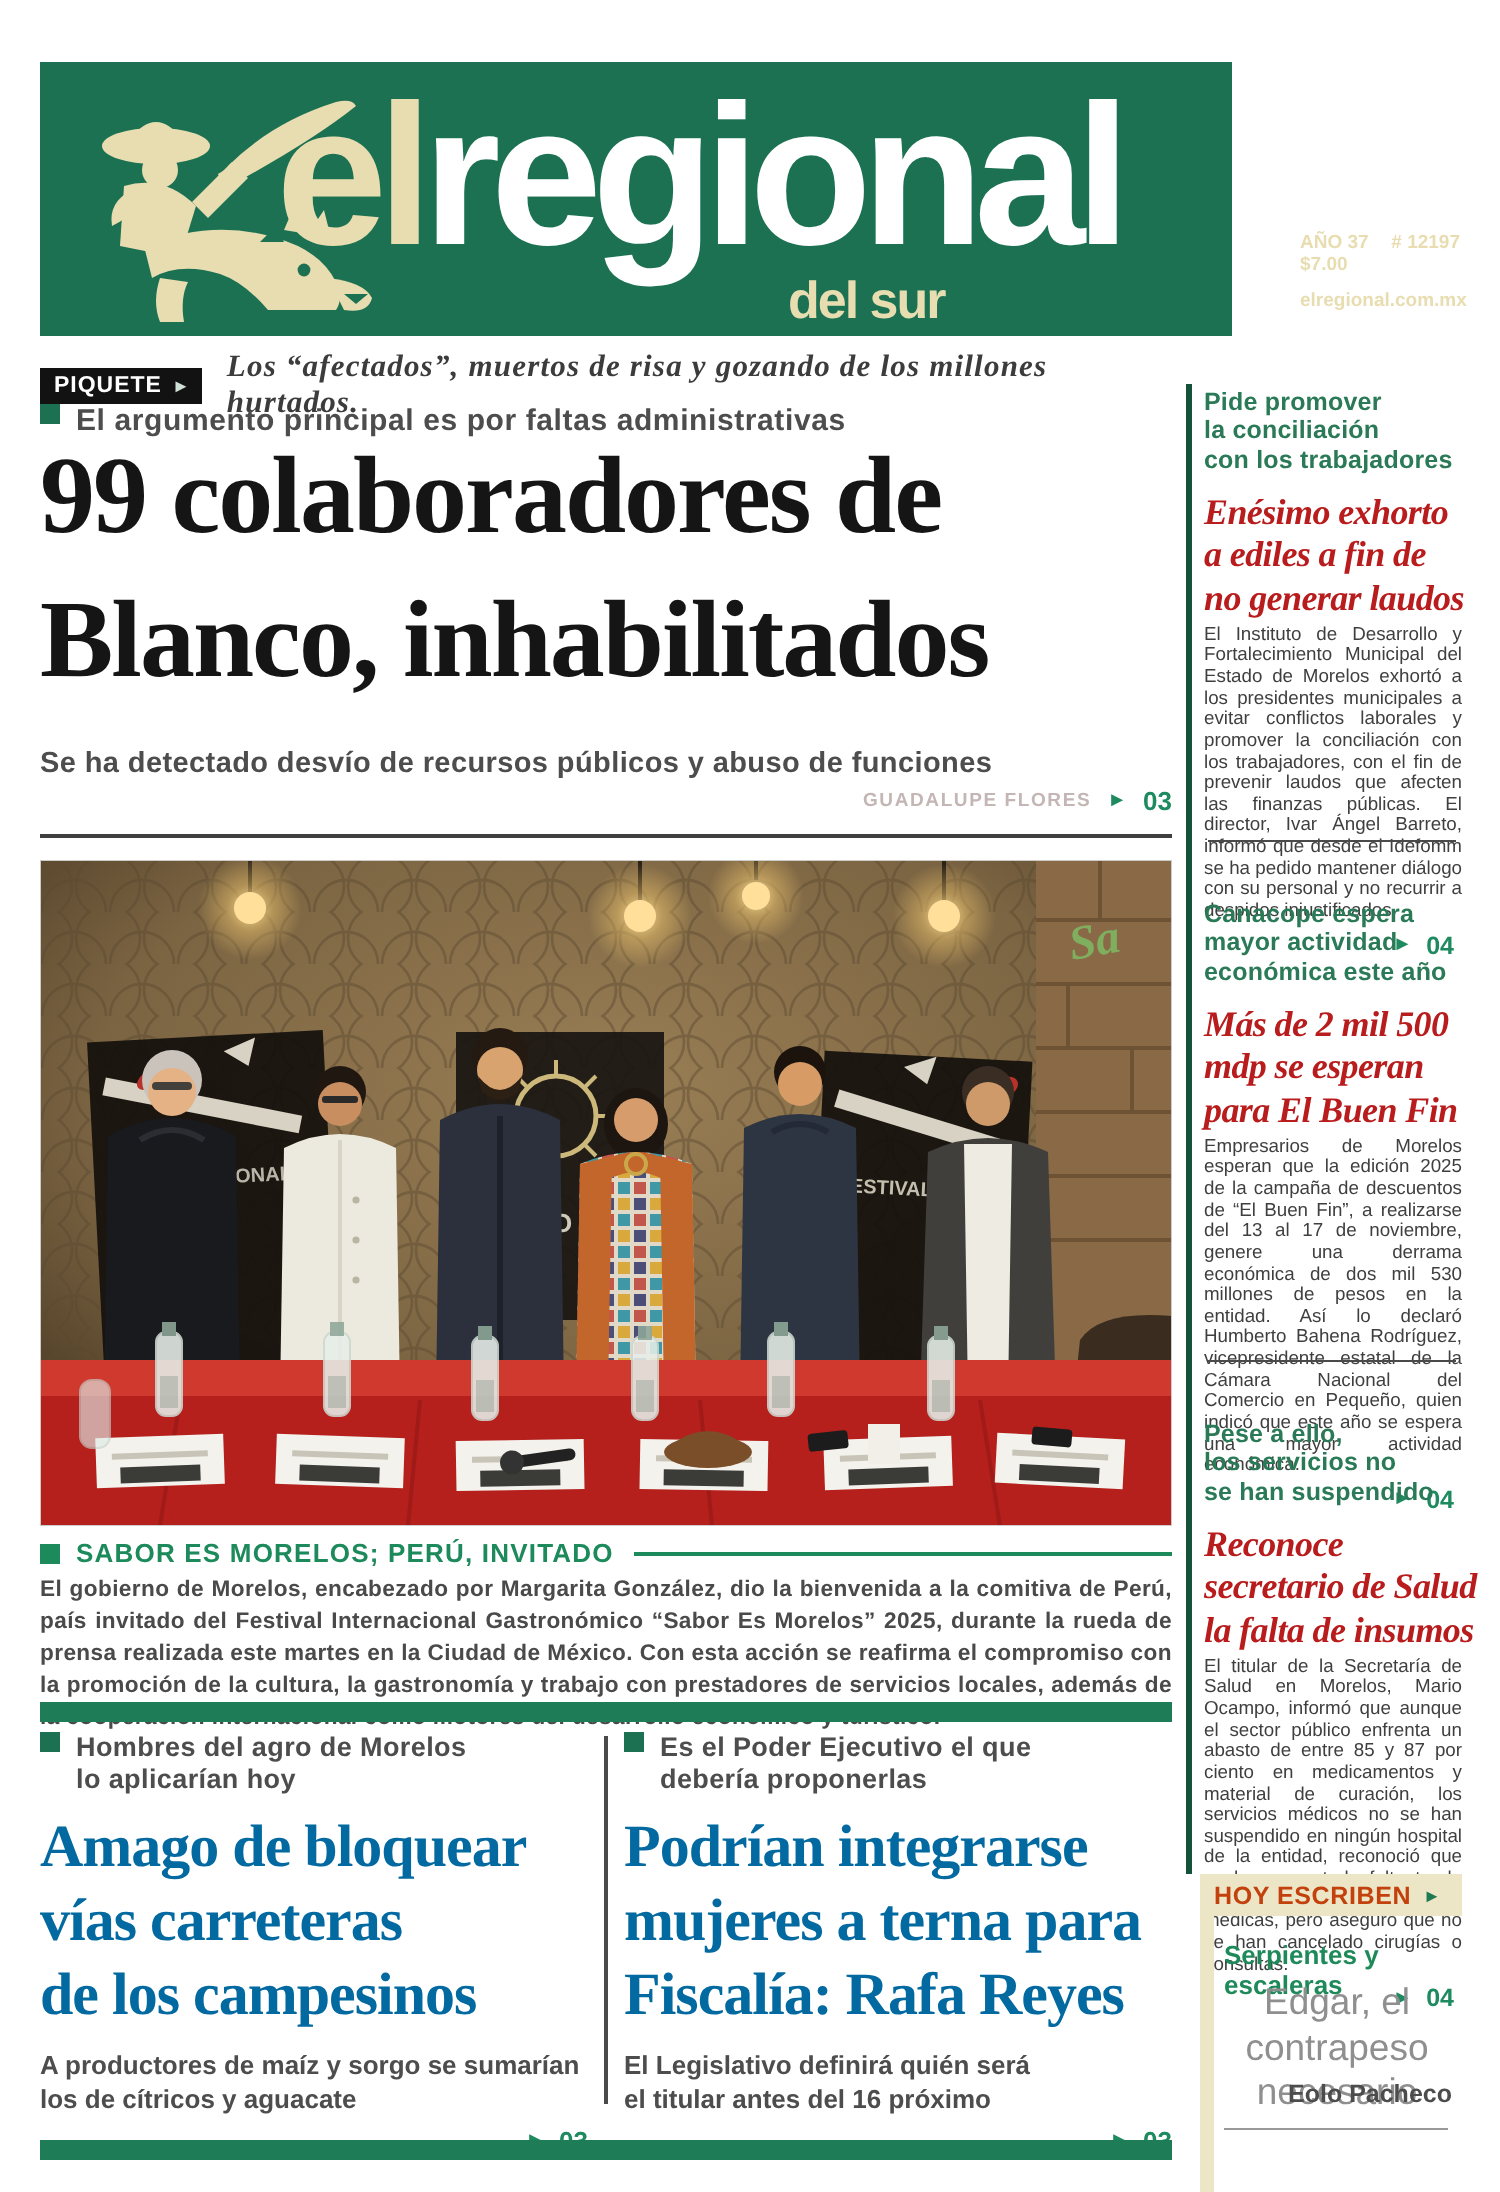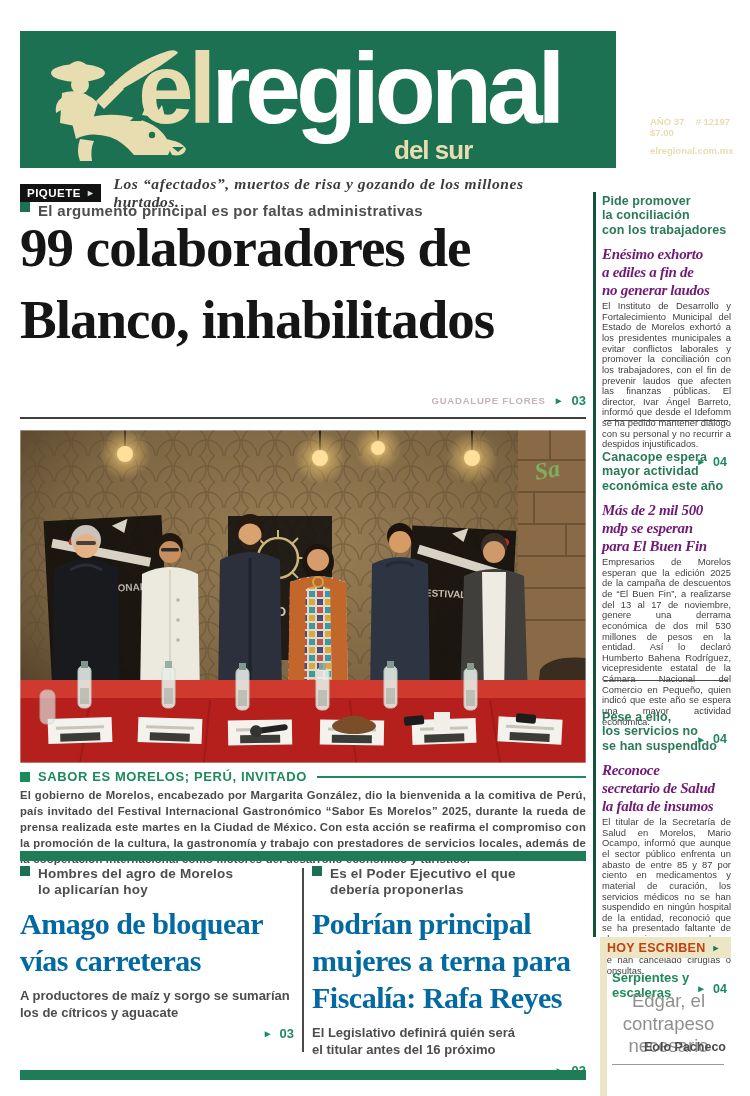--- a/index.html
+++ b/index.html
@@ -52,21 +52,21 @@
   .bcol { position:absolute; top:866px; }
   .bcol .kicker { font-size:13.5px; line-height:1.18; letter-spacing:.2px; }
   .b-headline { margin-top:7px; font-family:"Liberation Serif", serif; font-weight:bold; color:#0369a1; font-size:30px; line-height:37px; letter-spacing:-0.5px; white-space:nowrap; }
   .b-sub { margin-top:9px; font-weight:bold; font-size:13px; line-height:1.3; color:#4d4d4d; }
   .b-page { margin-top:4px; font-size:13px; }
   .bdiv { position:absolute; left:302px; top:868px; width:2px; height:184px; background:#4a4a4a; }
   
   .side-div { position:absolute; left:593px; top:192px; width:3px; height:745px; background:#14523a; }
   .s-item { position:absolute; left:602px; width:129px; }
   .s-kicker { color:#2b7a57; font-weight:bold; font-size:12.5px; line-height:1.15; letter-spacing:.1px; }
-  .s-title { margin-top:9px; font-family:"Liberation Serif", serif; font-weight:bold; font-style:italic; font-size:15px; line-height:1.18; color:#701a75; letter-spacing:-0.3px; white-space:nowrap; }
+  .s-title { margin-top:9px; font-family:"Liberation Serif", serif; font-weight:bold; font-style:italic; font-size:18px; line-height:1.18; color:#b91c1c; letter-spacing:-0.3px; white-space:nowrap; }
   .s-body { margin-top:2px; font-size:9.4px; line-height:1.13; color:#3f3f3f; text-align:justify; }
   .s-page { margin-top:5px; font-size:12.5px; padding-right:4px; }
   .s-hr { position:absolute; left:604px; width:124px; height:1px; background:#4a4a4a; }
   
   .hoy-band { position:absolute; left:600px; top:937px; width:7px; height:159px; background:#ece6c6; }
   .hoy-strip { position:absolute; left:600px; top:937px; width:131px; height:21px; background:#ece6c6; display:flex; align-items:center; padding-left:7px; gap:6px; }
   .hoy-strip .t { color:#c2410c; font-weight:bold; font-size:12.5px; letter-spacing:.3px; }
   .hoy-strip .arr { color:#1e7a50; font-size:9px; }
   .hoy-colname { position:absolute; left:612px; top:970px; color:#1e8a5a; font-weight:bold; font-size:13px; }
   .hoy-title { position:absolute; left:606px; top:990px; width:125px; text-align:center; color:#8f8f8f; font-weight:400; font-size:18.5px; line-height:1.22; }
@@ -145,20 +145,21 @@
   </div>
 
   <div class="kicker lead-kicker">
     <span class="sq"></span>
     <span>El argumento principal es por faltas administrativas</span>
   </div>
   <div class="lead-headline">
     <div>99 colaboradores de</div>
     <div>Blanco, inhabilitados</div>
   </div>
+  <div class="lead-sub">Se ha detectado desvío de recursos públicos y abuso de funciones</div>
   <div class="lead-byline">
     <span class="name">GUADALUPE FLORES</span>
     <span class="arr">►</span>
     <span class="pg">03</span>
   </div>
   <div class="lead-rule"></div>
 
   <svg class="photo" viewBox="0 0 566 333" preserveAspectRatio="none">
     <defs>
       <radialGradient id="wallshade" cx="50%" cy="35%" r="75%">
@@ -382,20 +383,21 @@
     <div class="kicker">
       <span class="sq"></span>
       <span>
         <div>Hombres del agro de Morelos</div>
         <div>lo aplicarían hoy</div>
       </span>
     </div>
     <div class="b-headline">
       <div>Amago de bloquear</div>
       <div>vías carreteras</div>
+      <div>de los campesinos</div>
     </div>
     <div class="b-sub">
       <div>A productores de maíz y sorgo se sumarían</div>
       <div>los de cítricos y aguacate</div>
     </div>
     <div class="pagelink b-page">
       <span class="arr">►</span>
       <span>03</span>
     </div>
   </article>
@@ -404,21 +406,21 @@
 
   <article class="bcol" style="left:312px; width:274px;">
     <div class="kicker">
       <span class="sq"></span>
       <span>
         <div>Es el Poder Ejecutivo el que</div>
         <div>debería proponerlas</div>
       </span>
     </div>
     <div class="b-headline">
-      <div>Podrían principal</div>
+      <div>Podrían integrarse</div>
       <div>mujeres a terna para</div>
       <div>Fiscalía: Rafa Reyes</div>
     </div>
     <div class="b-sub">
       <div>El Legislativo definirá quién será</div>
       <div>el titular antes del 16 próximo</div>
     </div>
     <div class="pagelink b-page">
       <span class="arr">►</span>
       <span>03</span>

